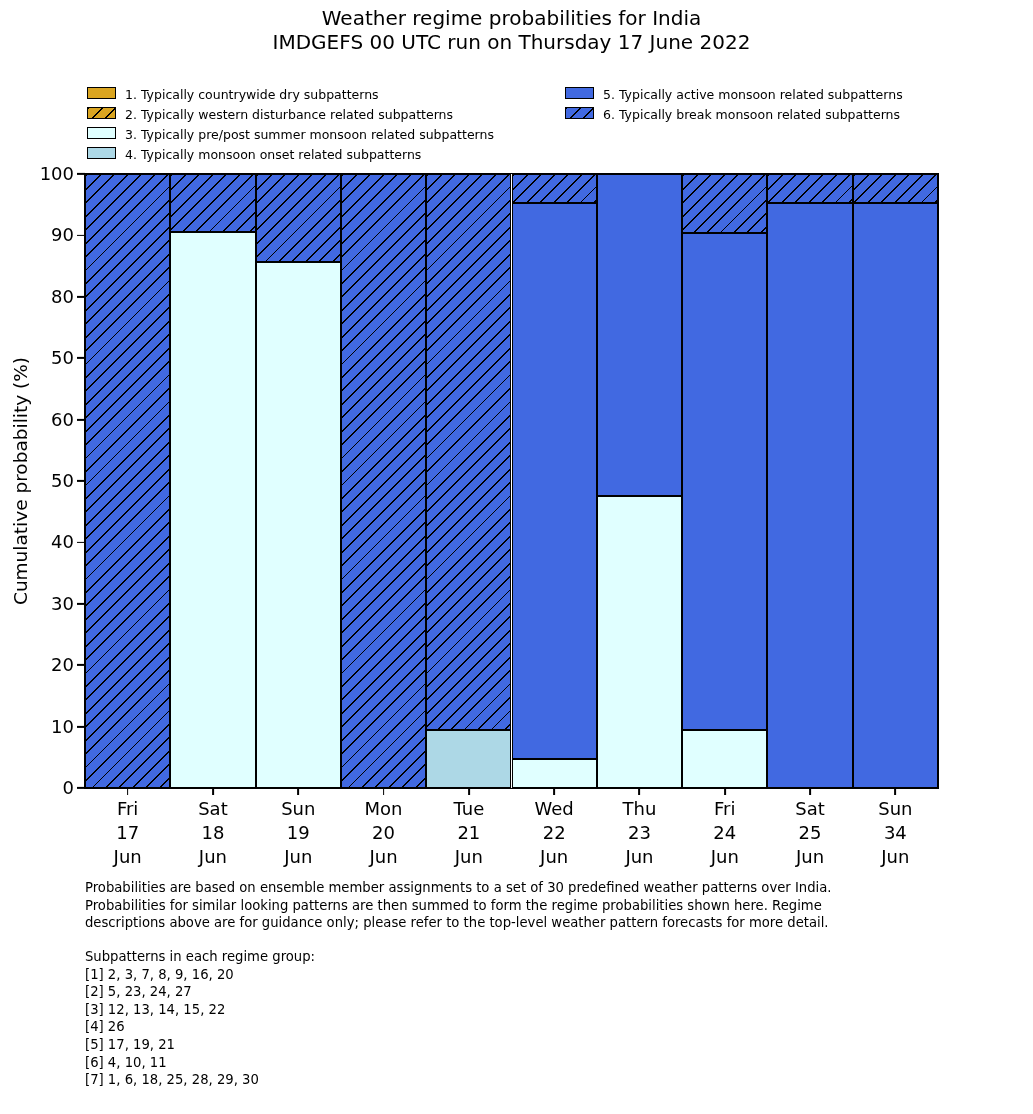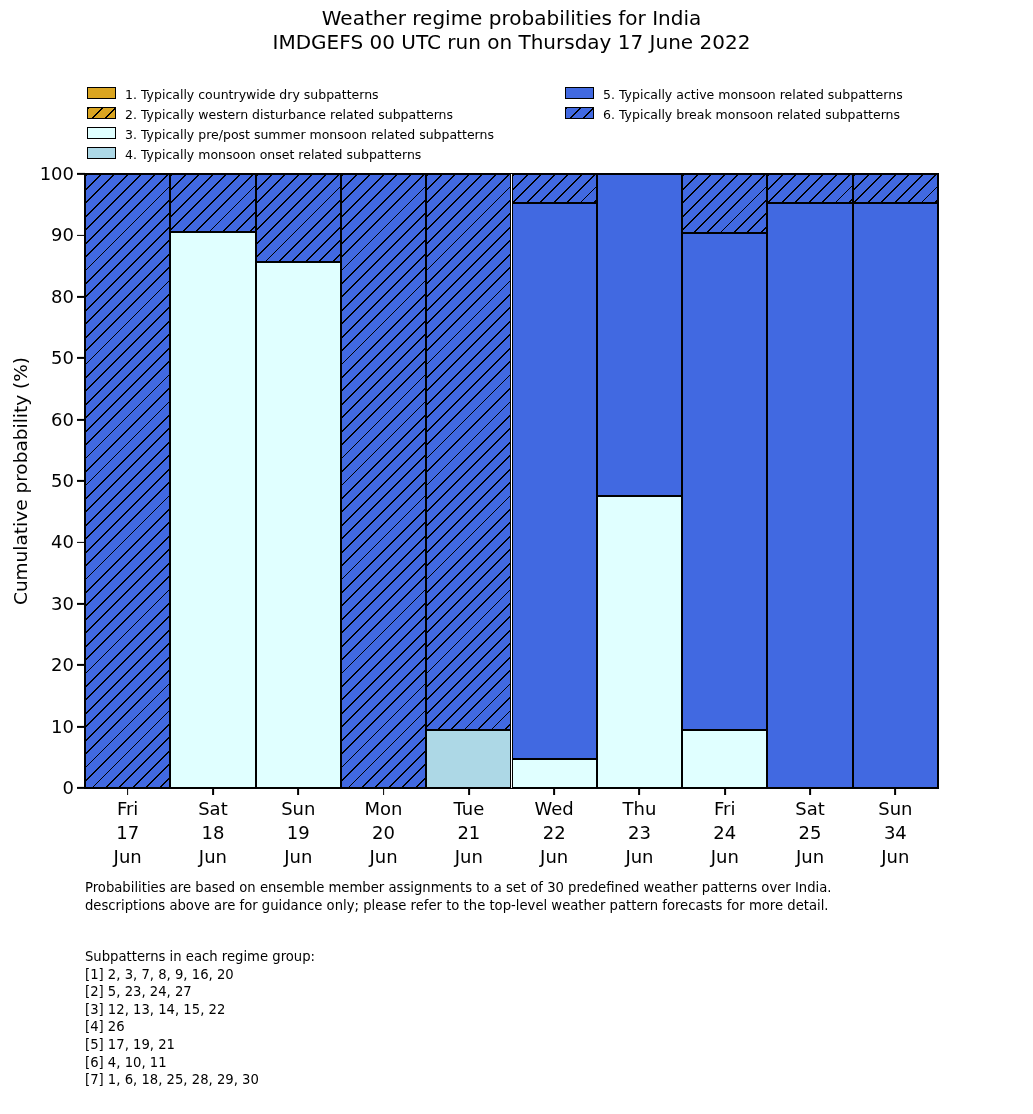--- a/index.html
+++ b/index.html
@@ -193,20 +193,21 @@
       <div class="xtick-mark" style="left: 95%;"></div>
       <div class="xtick-label" style="left: 95%;">
         <div>Sun</div>
         <div>34</div>
         <div>Jun</div>
       </div>
     </div>
 
   <div class="footnote" id="footnote">
       <div>Probabilities are based on ensemble member assignments to a set of 30 predefined weather patterns over India.</div>
+      <div>Probabilities for similar looking patterns are then summed to form the regime probabilities shown here. Regime</div>
       <div>descriptions above are for guidance only; please refer to the top-level weather pattern forecasts for more detail.</div>
     </div>
 
   <div class="subpatterns">
     <div>Subpatterns in each regime group:</div>
     <div id="subpattern-groups">
         <div>[1] 2, 3, 7, 8, 9, 16, 20</div>
         <div>[2] 5, 23, 24, 27</div>
         <div>[3] 12, 13, 14, 15, 22</div>
         <div>[4] 26</div>

